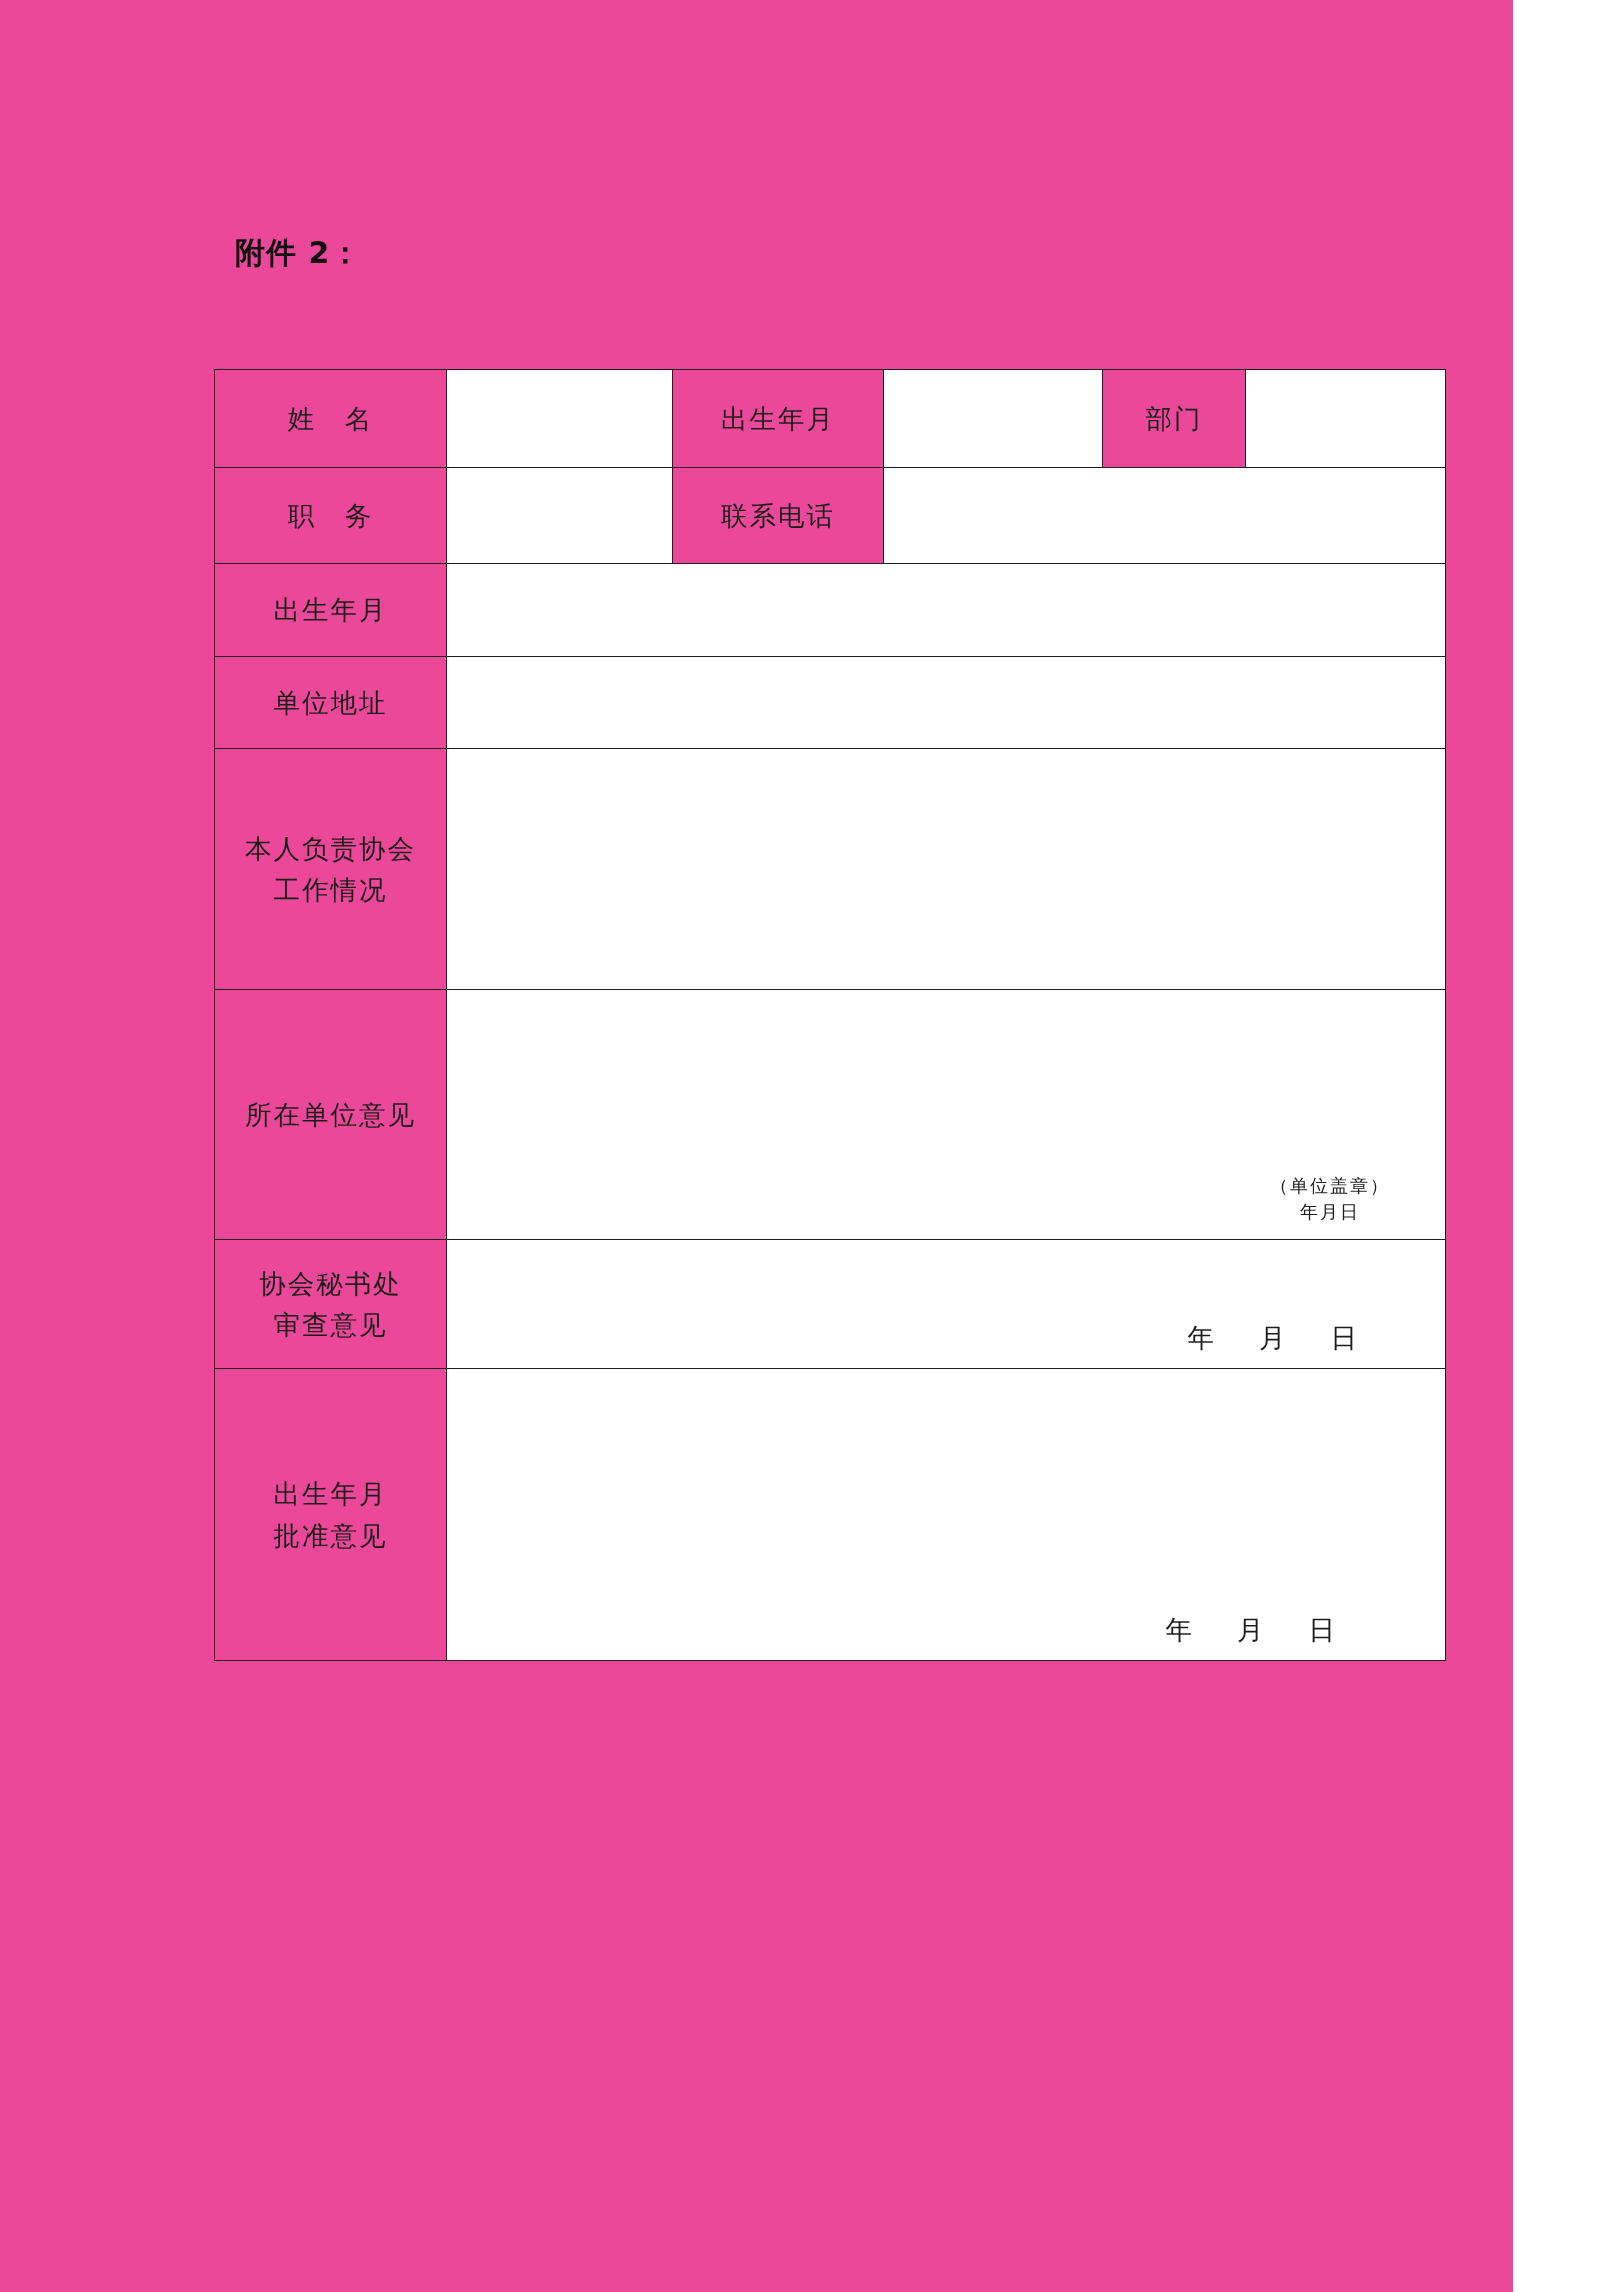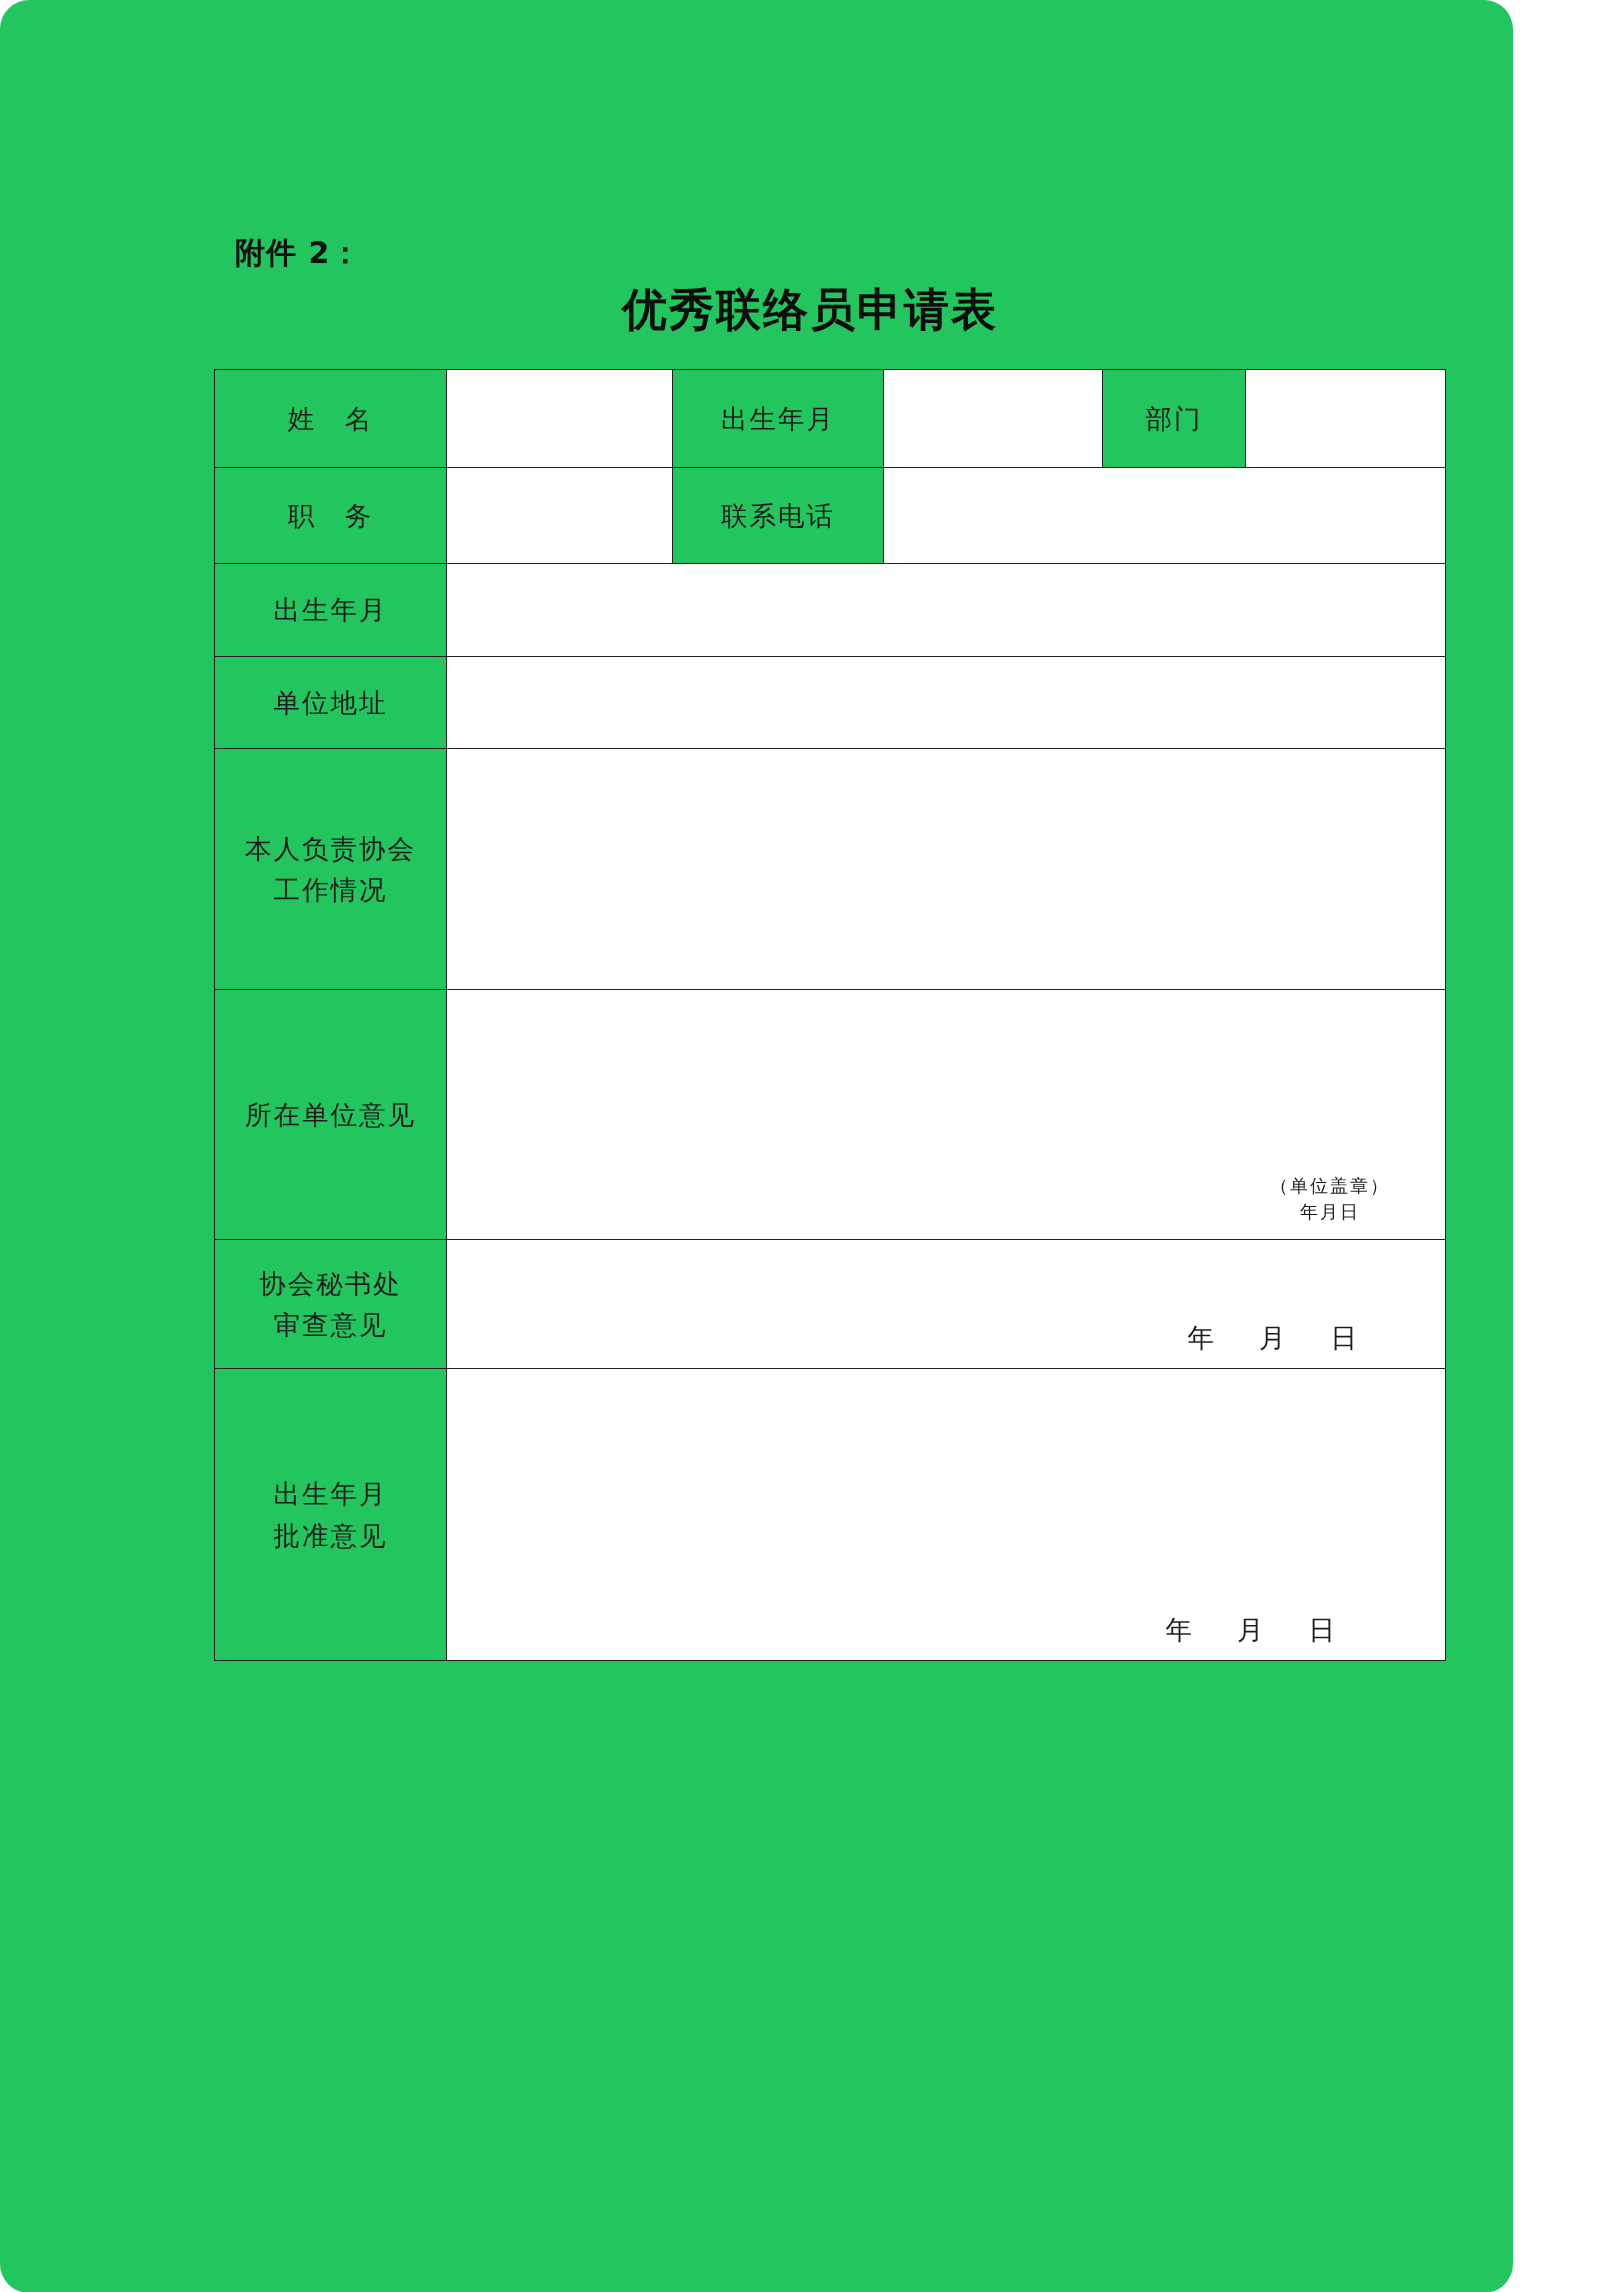--- a/index.html
+++ b/index.html
@@ -10,24 +10,23 @@
   }
   body {
     font-family: "DejaVu Serif", "Liberation Serif", serif;
     color: #1a1a1a;
     -webkit-font-smoothing: antialiased;
   }
   .page {
     position: relative;
     width: 1513px;
     height: 2293px;
-    background: #22c55e;
+    background: #ec4899;
     overflow: hidden;
     box-sizing: border-box;
-    border-radius: 29px;
   }
 
   
   .attachment-label {
     position: absolute;
     left: 235px;
     top: 233px;
     font-family: "DejaVu Sans", "Liberation Sans", sans-serif;
     font-weight: bold;
     font-size: 30px;
@@ -127,21 +126,20 @@
   .date-r7 { right: 86px; bottom: 11.8px; }
   .date-r8 { right: 108px; bottom: 11.8px; }
 </style>
 </head>
 <body>
 
 <div class="page">
 
   <div class="attachment-label">附件 2：</div>
 
-  <div class="doc-title">优秀联络员申请表</div>
 
   <div class="form-wrap">
     <table class="form">
       <colgroup>
         <col style="width:232px">
         <col style="width:226px">
         <col style="width:211px">
         <col style="width:219px">
         <col style="width:143px">
         <col style="width:200px">

